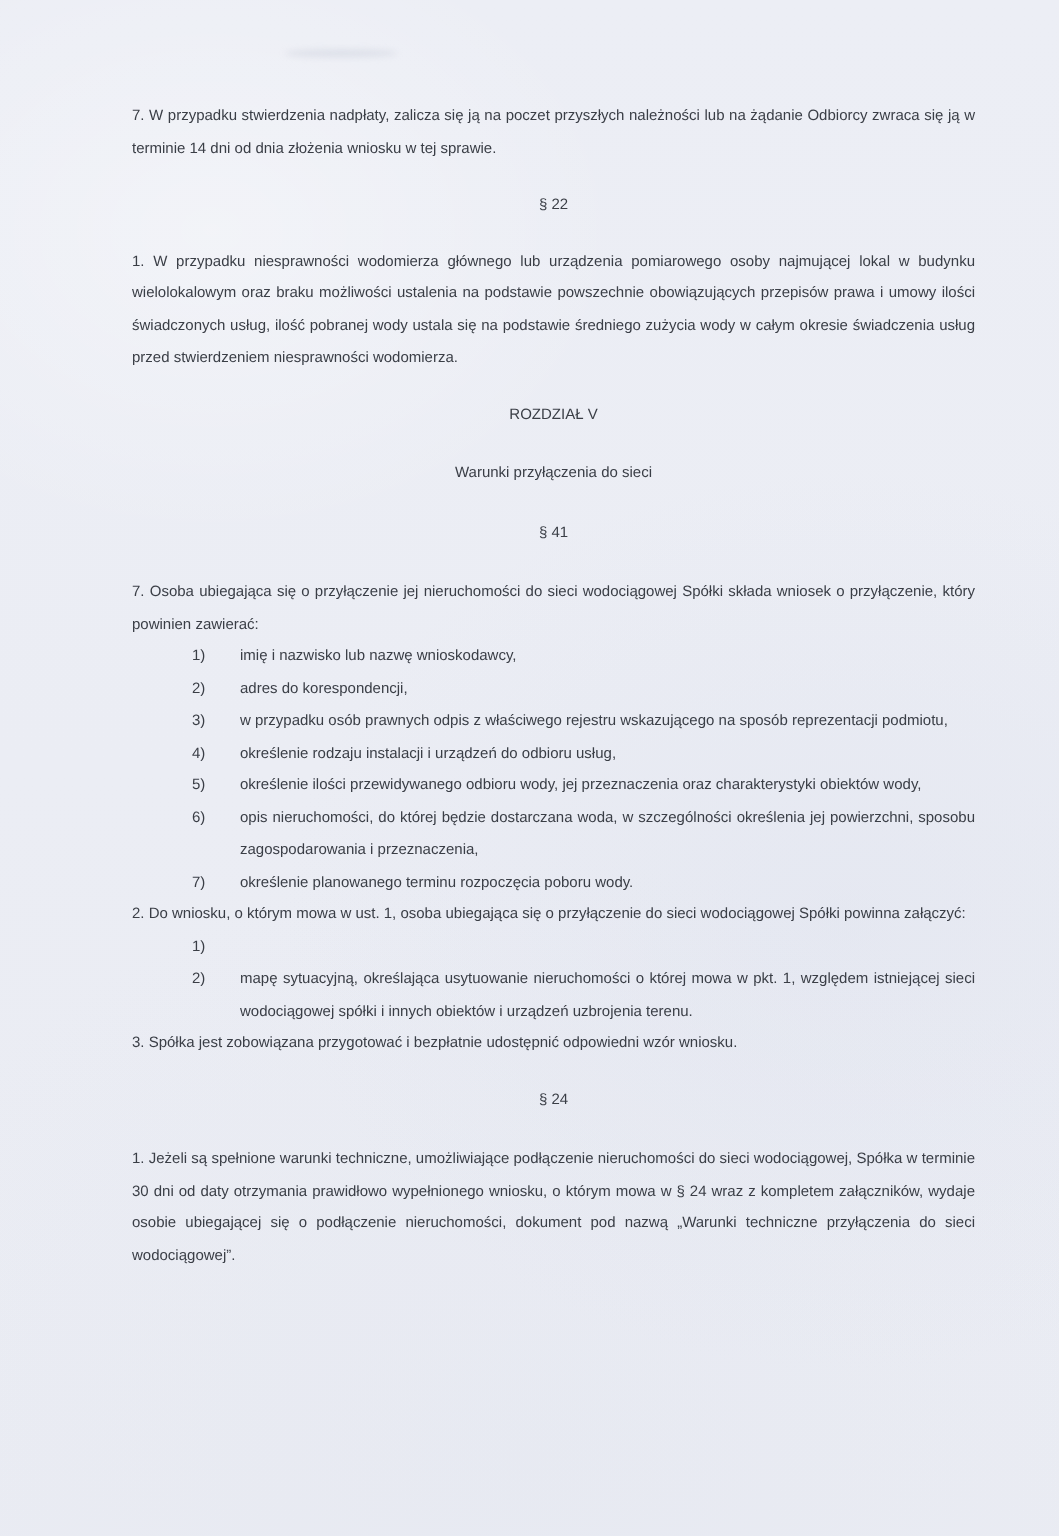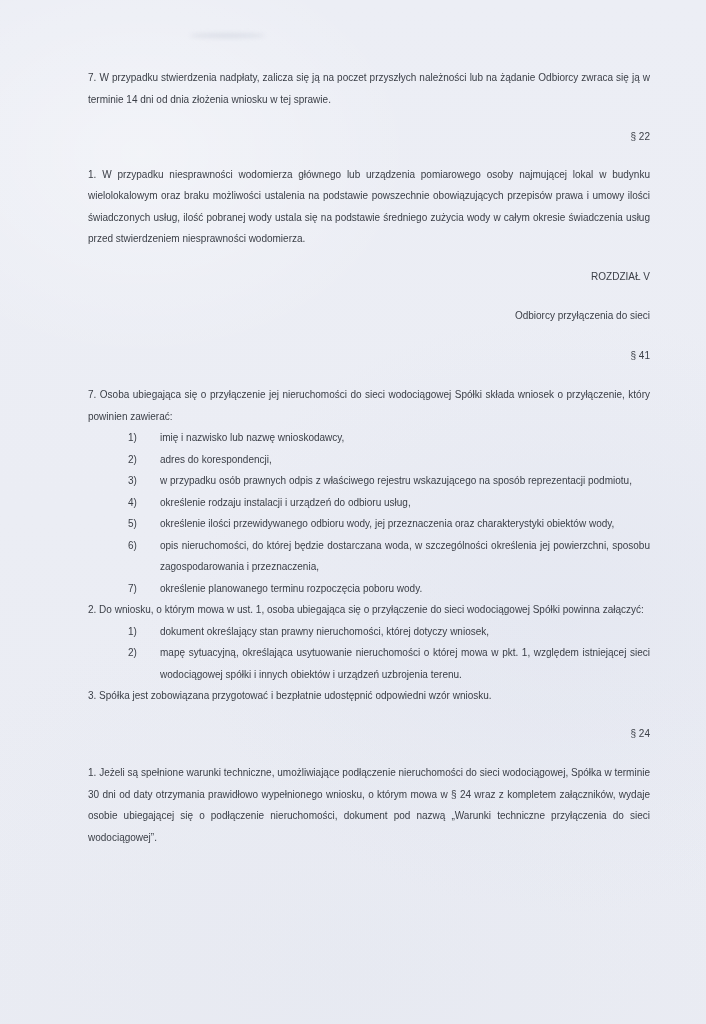--- a/index.html
+++ b/index.html
@@ -27,21 +27,21 @@
     border-radius:50%;
     filter:blur(2px);
   }
   .content{
     position:absolute;
     left:88px; right:56px; top:0;
   }
   p{margin:0;text-align:justify;}
   .first{margin-top:67px;}
   .center{
-    text-align:right;
+    text-align:center;
     margin:16px 0;
   }
   .chapter-gap{margin-bottom:18px;}
   .list-item{display:flex;margin:0;}
   .li-num{flex:0 0 32px;margin-left:40px;}
   .li-text{flex:1;text-align:justify;}
 </style>
 </head>
 <body>
 
@@ -51,21 +51,21 @@
   <div class="content">
 
     <p class="first">7. W przypadku stwierdzenia nadpłaty, zalicza się ją na poczet przyszłych należności lub na żądanie Odbiorcy zwraca się ją w terminie 14 dni od dnia złożenia wniosku w tej sprawie.</p>
 
     <p class="center">§  22</p>
 
     <p>1. W przypadku niesprawności wodomierza głównego lub urządzenia pomiarowego osoby najmującej lokal w budynku wielolokalowym oraz braku możliwości ustalenia na podstawie powszechnie obowiązujących przepisów prawa i umowy ilości świadczonych usług, ilość pobranej wody ustala się na podstawie średniego zużycia wody w całym okresie świadczenia usług przed stwierdzeniem niesprawności wodomierza.</p>
 
     <p class="center chapter-gap">ROZDZIAŁ V</p>
 
-    <p class="center chapter-gap">Odbiorcy przyłączenia do sieci</p>
+    <p class="center chapter-gap">Warunki przyłączenia do sieci</p>
 
     <p class="center chapter-gap">§  41</p>
 
     <p>7. Osoba ubiegająca się o przyłączenie jej nieruchomości do sieci wodociągowej Spółki składa wniosek o przyłączenie, który powinien zawierać:</p>
 
     <div>
       <div class="list-item">
         <span class="li-num">1)</span>
         <span class="li-text">imię i nazwisko lub nazwę wnioskodawcy,</span>
       </div>
@@ -93,21 +93,20 @@
         <span class="li-num">7)</span>
         <span class="li-text">określenie planowanego terminu rozpoczęcia poboru wody.</span>
       </div>
     </div>
 
     <p>2. Do wniosku, o którym mowa w ust. 1, osoba ubiegająca się o przyłączenie do sieci wodociągowej Spółki powinna załączyć:</p>
 
     <div>
       <div class="list-item">
         <span class="li-num">1)</span>
-        <span class="li-text">dokument określający stan prawny nieruchomości, której dotyczy wniosek,</span>
       </div>
       <div class="list-item">
         <span class="li-num">2)</span>
         <span class="li-text">mapę sytuacyjną, określająca usytuowanie nieruchomości o której mowa w pkt. 1, względem istniejącej sieci wodociągowej spółki i innych obiektów i urządzeń uzbrojenia terenu.</span>
       </div>
     </div>
 
     <p>3. Spółka jest zobowiązana przygotować i bezpłatnie udostępnić odpowiedni wzór wniosku.</p>
 
     <p class="center chapter-gap">§  24</p>

